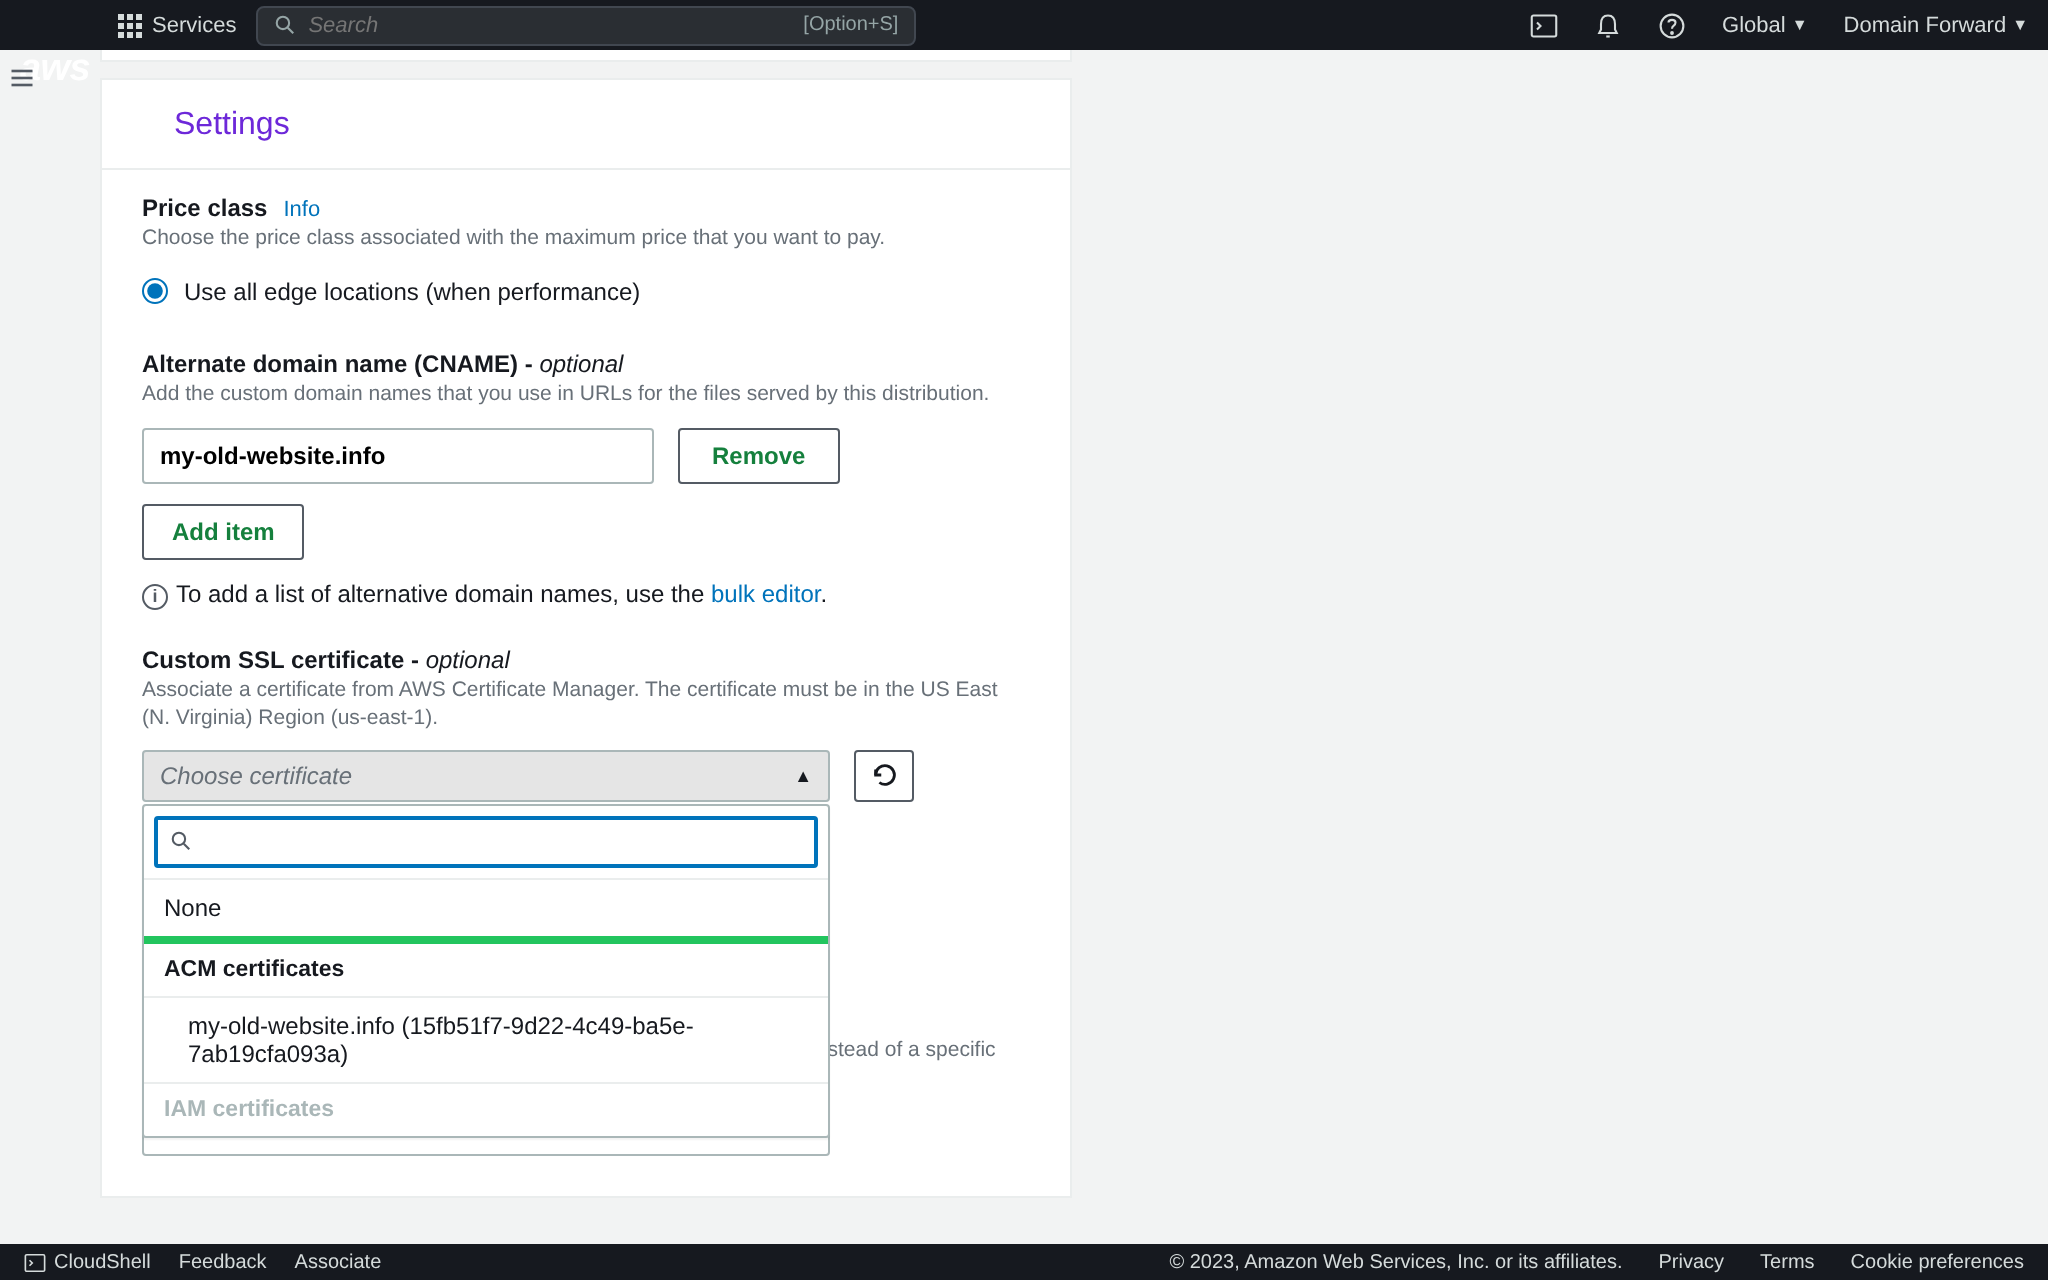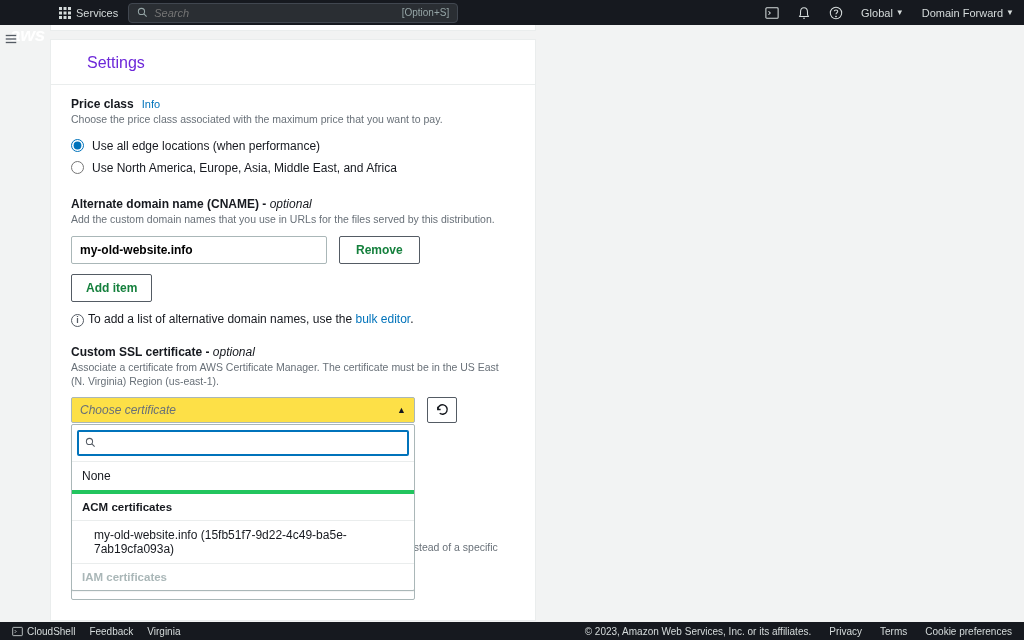--- a/index.html
+++ b/index.html
@@ -51,21 +51,21 @@
 .text-input { border: 1px solid #aab7b8; border-radius: 2px; height: 28px; padding: 0 8px; font-size: 12px; width: 256px; font-weight: bold; }
 .btn { border: 1px solid #545b64; background: #fff; border-radius: 2px; height: 28px; padding: 0 16px; font-size: 12px; font-weight: 700; color: #15803d; cursor: pointer; }
 .btn.small { padding: 0 14px; }
 .add-item { margin-top: 10px; }
 
 .info-icon { display: inline-block; width: 13px; height: 13px; border: 1.2px solid #545b64; border-radius: 50%; text-align: center; line-height: 11px; font-size: 9px; font-weight: 700; color: #545b64; margin-right: 4px; }
 .bulk-text { margin-top: 10px; font-size: 12px; }
 .bulk-text a { color: #0073bb; cursor: pointer; }
 
 .select-wrap { position: relative; margin-top: 8px; display: flex; gap: 12px; align-items: flex-start; }
-.select { border: 1px solid #aab7b8; border-radius: 2px; height: 26px; width: 344px; display: flex; align-items: center; justify-content: space-between; padding: 0 8px; font-size: 12px; font-style: italic; color: #687078; cursor: pointer; background: #fde047; }
+.select { border: 1px solid #aab7b8; border-radius: 2px; height: 26px; width: 344px; display: flex; align-items: center; justify-content: space-between; padding: 0 8px; font-size: 12px; font-style: italic; color: #687078; cursor: pointer; background: #e5e5e5; }
 .select .tri { font-size: 9px; color: #16191f; font-style: normal; }
 .refresh-btn { width: 30px; height: 26px; border: 1px solid #545b64; border-radius: 2px; background: #fff; display: flex; align-items: center; justify-content: center; cursor: pointer; }
 .refresh-btn svg { stroke: #16191f; fill: none; }
 
 .dropdown { position: absolute; top: 27px; left: 0; width: 344px; background: #fff; border: 1px solid #aab7b8; border-radius: 2px; z-index: 10; box-shadow: 0 1px 1px rgba(0,0,0,0.05); }
 .dd-search { padding: 5px; border-bottom: 1px solid #eaeded; }
 .dd-search-inner { border: 2px solid #0073bb; border-radius: 2px; height: 26px; display: flex; align-items: center; padding: 0 6px; }
 .dd-search-inner input { border: none; outline: none; flex: 1; font-size: 12px; margin-left: 5px; }
 .dd-item { padding: 7px 10px; font-size: 12px; cursor: pointer; }
 .dd-group { padding: 7px 10px; font-size: 11.5px; font-weight: 700; border-top: 4px solid #22c55e; border-bottom: 1px solid #eaeded; }
@@ -166,24 +166,20 @@
       <div class="section">
         <div class="label-row">
           <span class="field-label">Price class</span>
           <span class="info-link">Info</span>
         </div>
         <div class="hint">Choose the price class associated with the maximum price that you want to pay.</div>
         <div class="radio-group">
           <label class="radio-item">
             <input type="radio" name="pc" checked="" style="">
             <span>Use all edge locations (when performance)</span>
-          </label>
-          <label class="radio-item">
-            <input type="radio" name="pc" style="">
-            <span>Use North America, Europe, Asia, Middle East, and Africa</span>
           </label>
         </div>
       </div>
 
       <div class="section">
         <div class="label-row">
           <span class="field-label"><span>Alternate domain name (CNAME) - </span><span class="optional">optional</span></span>
         </div>
         <div class="hint">Add the custom domain names that you use in URLs for the files served by this distribution.</div>
         <div class="cname-row">
@@ -245,21 +241,21 @@
 <div class="footer">
   <div class="fl">
     <span class="cs">
       <svg width="11" height="11" viewBox="0 0 16 16">
           <rect x="1" y="2" width="14" height="12" rx="1" stroke="#d5dbdb" stroke-width="1.2" fill="none"></rect>
           <polyline points="4,6 6,8 4,10" stroke="#d5dbdb" stroke-width="1.2" fill="none"></polyline>
         </svg>
       <span>CloudShell</span>
     </span>
     <a>Feedback</a>
-    <a>Virginia</a>
+    <a>Associate</a>
   </div>
   <div class="spacer"></div>
   <div class="fr">
     <span>© 2023, Amazon Web Services, Inc. or its affiliates.</span>
     <a>Privacy</a>
     <a>Terms</a>
     <a>Cookie preferences</a>
   </div>
 </div>
 

